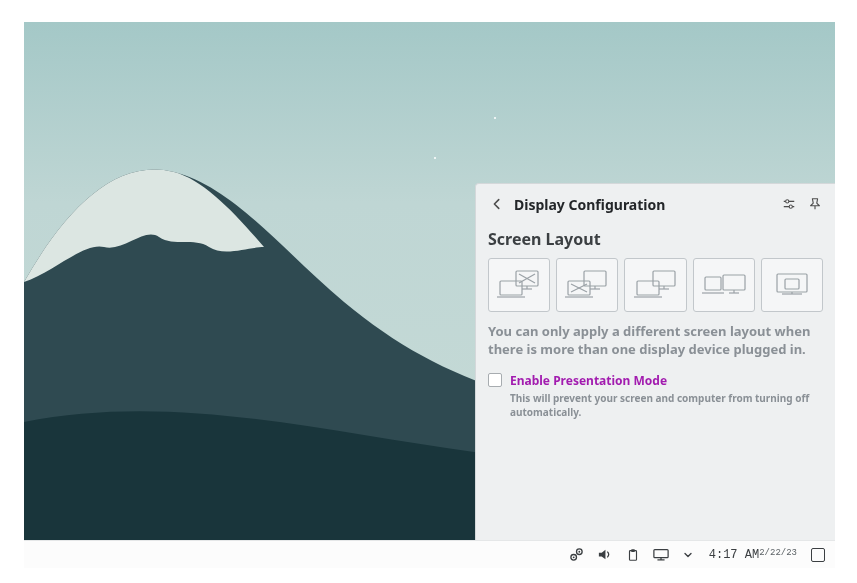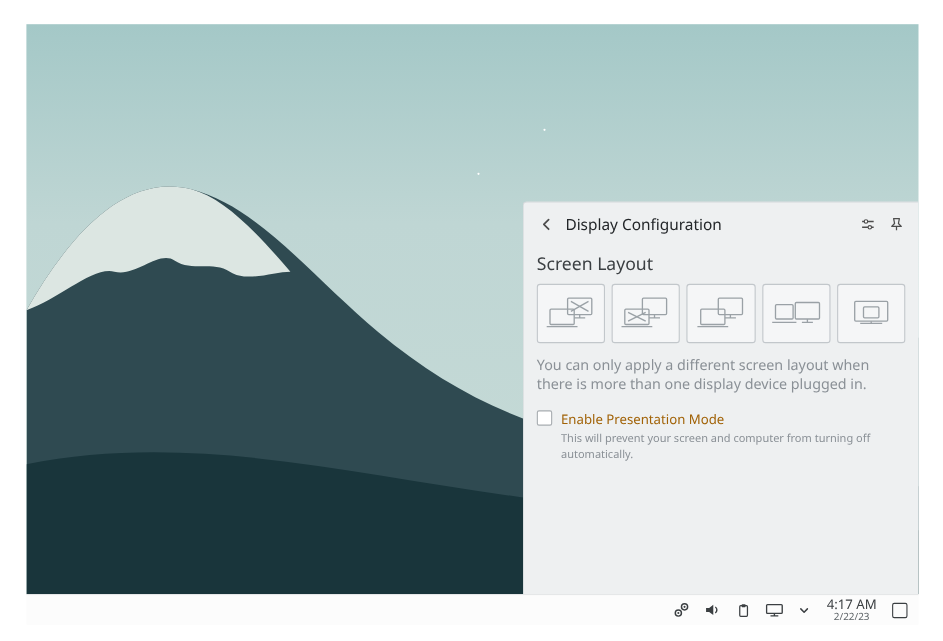--- a/index.html
+++ b/index.html
@@ -13,20 +13,21 @@
     }
 
     .wallpaper {
       position: absolute;
       left: 24px;
       top: 22px;
       width: 811px;
       height: 518px;
       overflow: hidden;
       background: linear-gradient(to bottom, #a4c8c7 0%, #bfd6d4 35%, #c7dbd7 100%);
+      font-weight: bold;
     }
     .star { position: absolute; width: 2px; height: 2px; background: #fff; border-radius: 50%; }
 
     .popup {
       position: absolute;
       right: 0; top: 161px;
       width: 360px;
       height: 357px;
       background: #eef0f1;
       border-left: 1px solid #d4d8da;
@@ -94,42 +95,42 @@
     .checkbox {
       flex: 0 0 14px;
       width: 14px; height: 14px;
       border: 1px solid #a7acb0;
       border-radius: 2px;
       background: #fff;
       margin-top: 1px;
       cursor: pointer;
     }
     .check-labels { display: flex; flex-direction: column; }
-    .check-label { font-size: 12px; color: #a16207; cursor: pointer; }
+    .check-label { font-size: 12px; color: #a21caf; cursor: pointer; }
     .check-sub { font-size: 10px; color: #8a9096; margin-top: 2px; }
 
     .taskbar {
       position: absolute;
       left: 24px;
       bottom: 15px;
       width: 811px;
       height: 28px;
       background: #fcfcfc;
       border-top: 1px solid #e5e7e8;
       display: flex;
       align-items: center;
       justify-content: flex-end;
       padding: 0 10px;
       gap: 14px;
       color: #3b3f42;
     }
     .tray-icons { display: flex; align-items: center; gap: 12px; }
     .tray-icons .ticon { width: 16px; height: 16px; display: flex; align-items: center; justify-content: center; color: #3b3f42; }
     .tray-expand { width: 14px; height: 14px; display:flex; align-items:center; justify-content:center; }
-    .clock { display:flex; flex-direction:column; align-items:center; line-height:1; }
+    .clock { display:flex; flex-direction:row; align-items:flex-start; line-height:1;font-family:Liberation Mono, monospace; }
     .clock .time { font-size: 12px; }
     .clock .date { font-size: 9px; color: #5c6266; }
     .peek { width: 14px; height: 14px; border: 1.5px solid #3b3f42; border-radius: 2px; }
   </style>
 </head>
 <body>
 
 <div class="screen">
 
   <div class="wallpaper">

